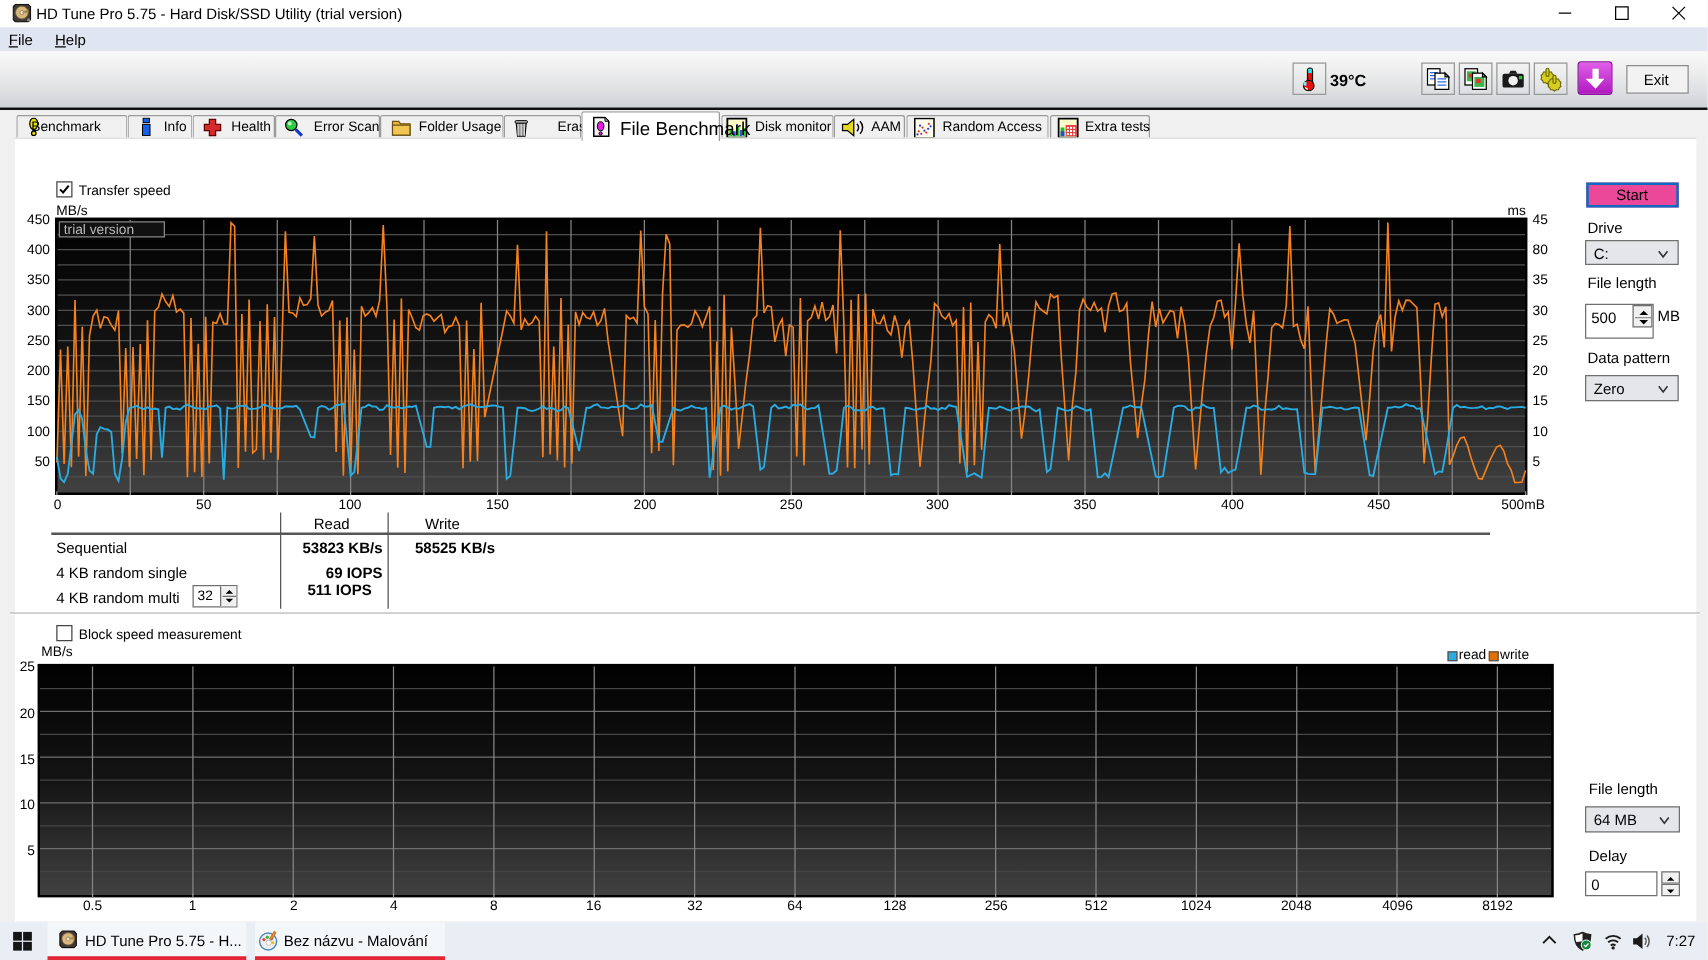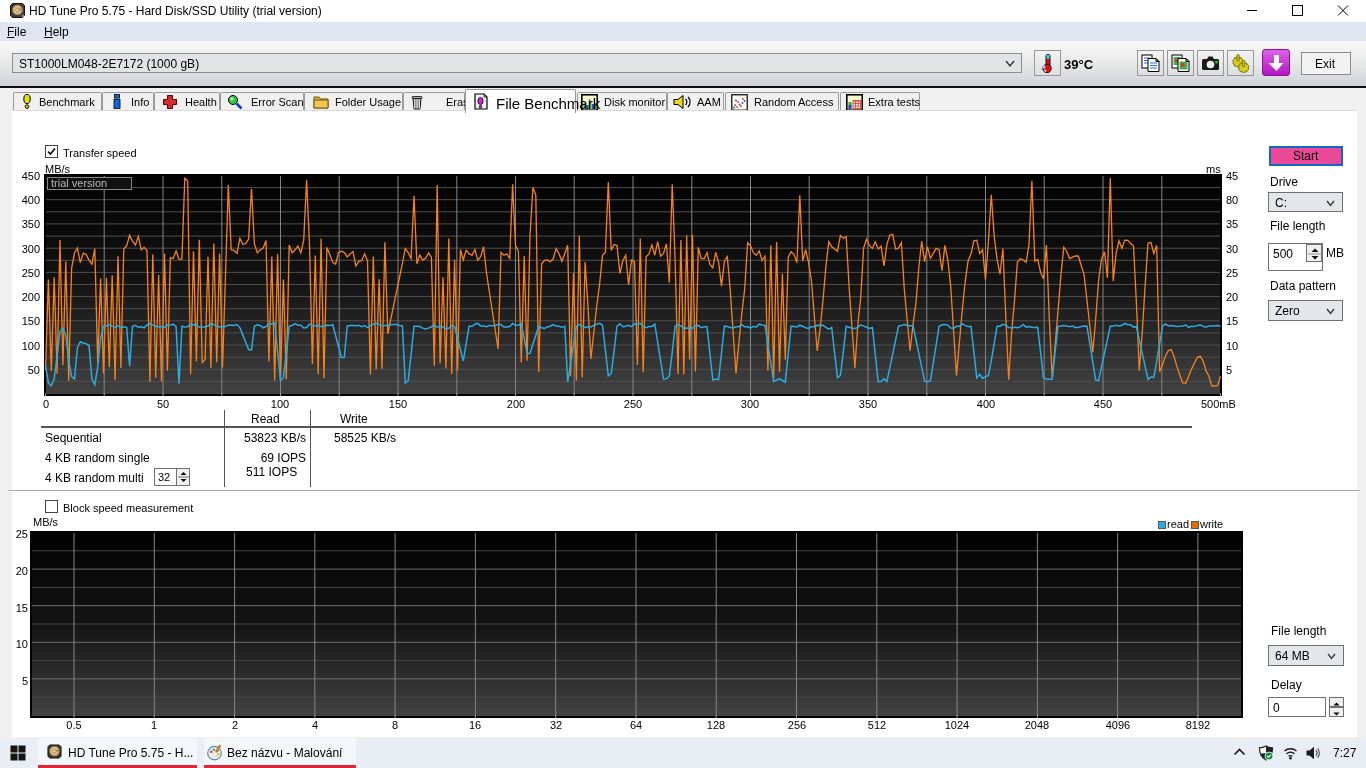--- a/index.html
+++ b/index.html
@@ -17,21 +17,21 @@
 .tab { position:absolute; top:4px; height:19px; background:#f0f0f0;
   border:1px solid #9a9a9a; border-bottom:none; border-radius:2px 2px 0 0; }
 .tx { position:absolute; top:3px; font-size:11px; white-space:nowrap; }
 #tab-active { position:absolute; top:1px; height:24px; background:#ffffff; z-index:5;
   border:1px solid #9a9a9a; border-bottom:none; border-radius:2px 2px 0 0; }
 #panel { position:absolute; left:12px; top:110px; width:1345px; height:627px; background:#ffffff;
   border-top:1px solid #d9d9d9; }
 .cb { position:absolute; width:13px; height:13px; background:#fff; border:1px solid #454545; }
 .lab { position:absolute; font-size:11px; white-space:nowrap; }
 .lab12 { position:absolute; font-size:12px; white-space:nowrap; }
-.bold12 { position:absolute; font-size:12px; font-weight:normal; white-space:nowrap; }
+.bold12 { position:absolute; font-size:12px; font-weight:bold; white-space:nowrap; }
 .ylab { position:absolute; font-size:11px; width:30px; text-align:right; }
 .xlab { position:absolute; font-size:11px; width:40px; text-align:center; }
 #taskbar { position:absolute; left:0; top:738px; width:1366px; height:30px; background:#e9eef5; }
 .tbtext { position:absolute; top:8px; font-size:12px; color:#000; white-space:nowrap; }
 .underline { position:absolute; top:765px; height:3px; background:#e32636; }
 .combo { position:absolute; background:#e4e6e9; border:1px solid #707070; font-size:11px; }
 .spinbtn { position:absolute; background:#e1e1e1; border:1px solid #707070; }
 </style>
 </head>
 <body>
@@ -52,26 +52,20 @@
    <line x1="108" y1="5.5" x2="98" y2="15.5" stroke="#000" stroke-width="1"></line>
  </svg>
 </div>
 
 <div id="menubar">
  <span class="menuitem" style="left:7px"><u>F</u>ile</span>
  <span class="menuitem" style="left:44px"><u>H</u>elp</span>
 </div>
 
 <div id="toolbar">
- <div class="abs" style="left:12px;top:12px;width:1010px;height:20px;background:#e2e3e5;border:1px solid #8c8c8c;">
-   <span class="abs" style="left:6px;top:3px;font-size:12px">ST1000LM048-2E7172 (1000 gB)</span>
-   <svg class="abs" style="right:6px;top:6px" width="10" height="8" viewBox="0 0 10 8">
-        <path d="M1 1 L5 6 L9 1" fill="none" stroke="#333" stroke-width="1.4"></path>
-      </svg>
- </div>
  <div class="abs" style="left:1034px;top:9px;width:27px;height:26px;border:1px solid #989898;">
    <svg class="abs" style="left:5px;top:2px" width="16" height="20" viewBox="0 0 16 20">
      <rect x="5.5" y="1" width="5" height="15" rx="2.5" fill="#111"></rect>
      <rect x="6.5" y="2" width="3" height="4" fill="#38e0e8"></rect>
      <rect x="6.5" y="5.5" width="3" height="10" fill="#e80c0c"></rect>
      <circle cx="7" cy="15.5" r="4.2" fill="#e80c0c" stroke="#111" stroke-width="1"></circle>
      <path d="M4.2 16.8 a3.4 3.4 0 0 0 2 1.6" stroke="#fff" stroke-width="1.2" fill="none"></path>
      <rect x="2.8" y="12.5" width="2.4" height="3" fill="#7ce8ee"></rect>
    </svg>
  </div>
@@ -129,21 +123,21 @@
  </div>
 </div>
 <div id="blackline"></div>
 
 <div id="tabstrip">
  <div class="tab" style="left:13px;width:89px">
    <svg class="abs" style="left:8px;top:1px" width="10" height="15" viewBox="0 0 10 15">
      <ellipse cx="5" cy="5" rx="3.2" ry="4.6" fill="#e6e000" stroke="#000" stroke-width="1"></ellipse>
      <circle cx="5" cy="12.6" r="1.8" fill="#e6e000" stroke="#000" stroke-width="1"></circle>
    </svg>
-   <span class="tx" style="left:25px">Benchmark</span>
+   <span class="tx" style="left:11px">Benchmark</span>
  </div>
  <div class="tab" style="left:102px;width:52px">
    <svg class="abs" style="left:9px;top:1px" width="10" height="15" viewBox="0 0 10 15">
      <rect x="2" y="5.5" width="6" height="9" fill="#1560e8" stroke="#000" stroke-width="0.8"></rect>
      <rect x="2.5" y="0.5" width="5" height="3.6" fill="#1560e8" stroke="#000" stroke-width="0.8"></rect>
    </svg>
    <span class="tx" style="left:28px">Info</span>
  </div>
  <div class="tab" style="left:154px;width:66px">
    <svg class="abs" style="left:7px;top:1px" width="16" height="16" viewBox="0 0 16 16">

